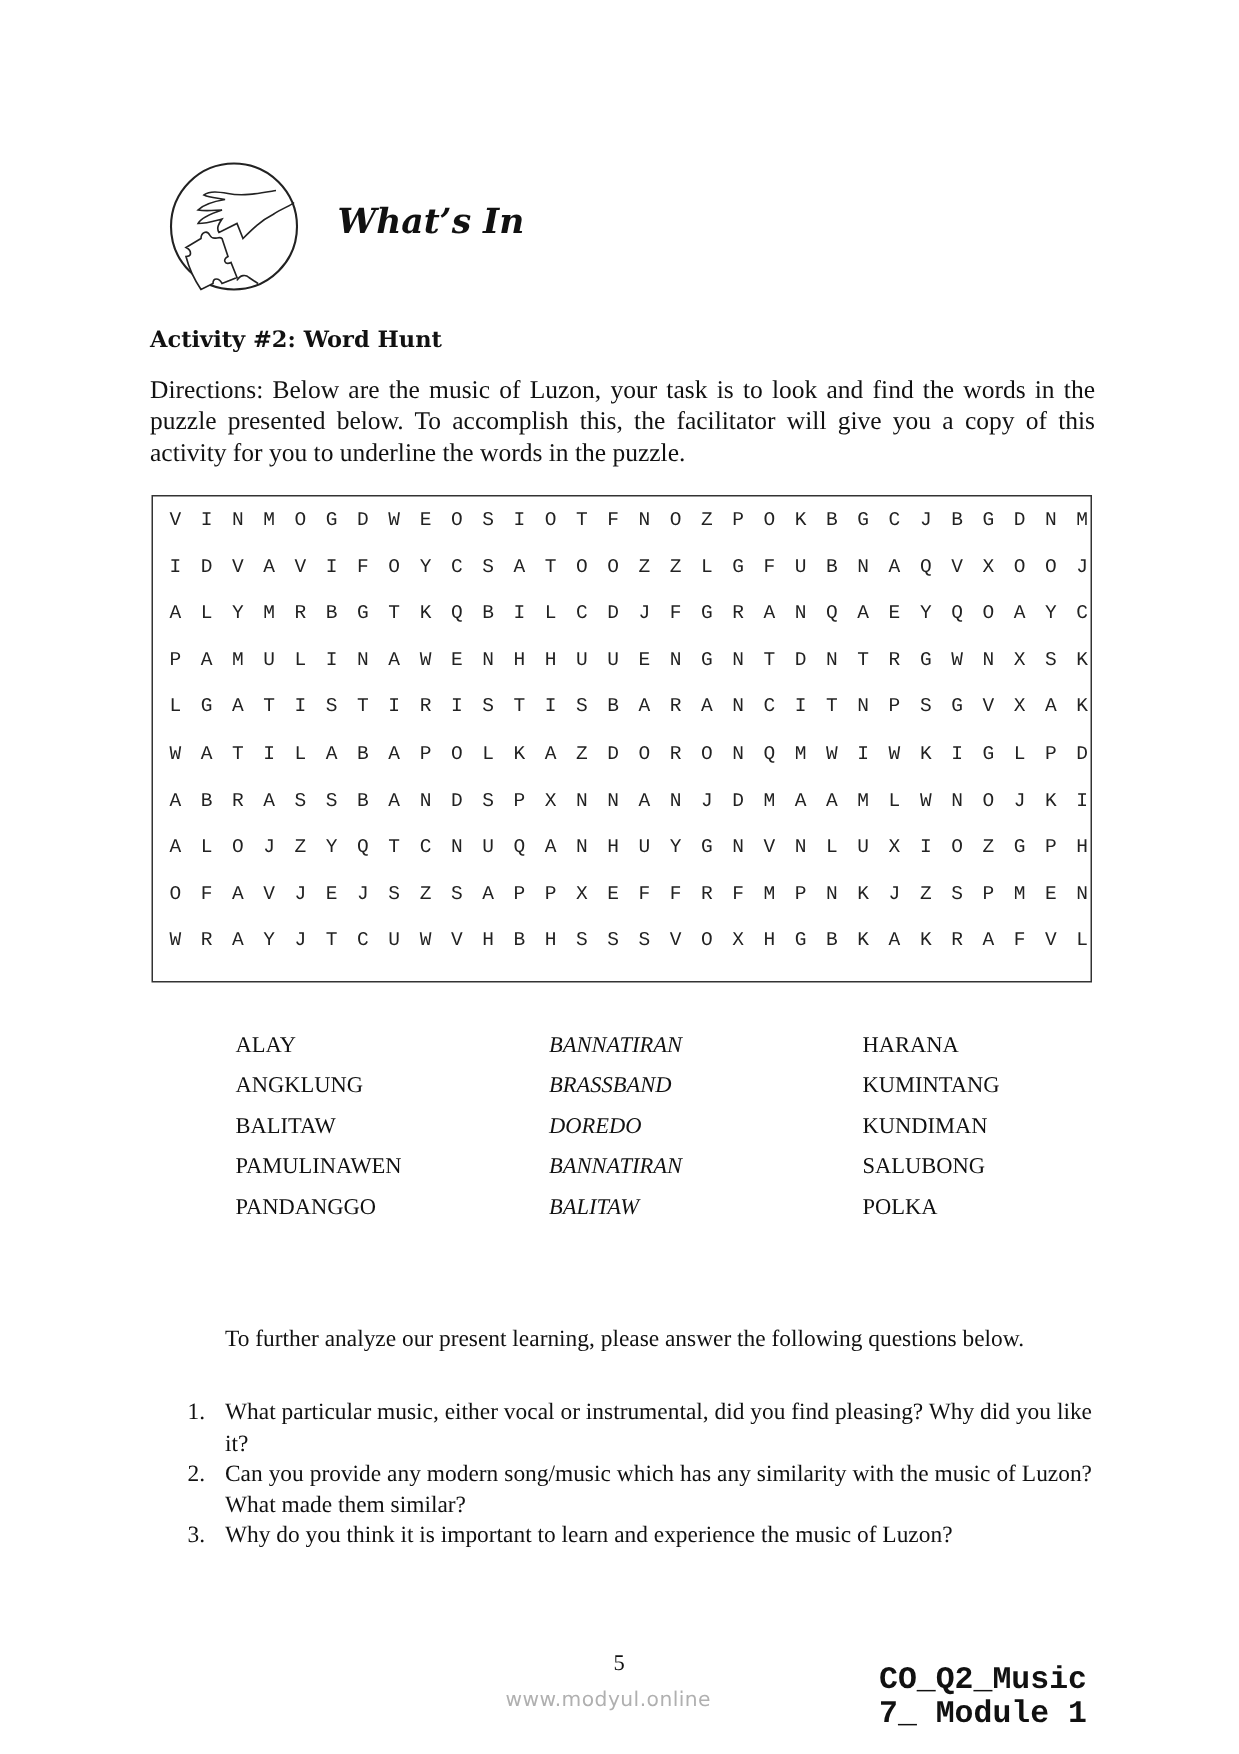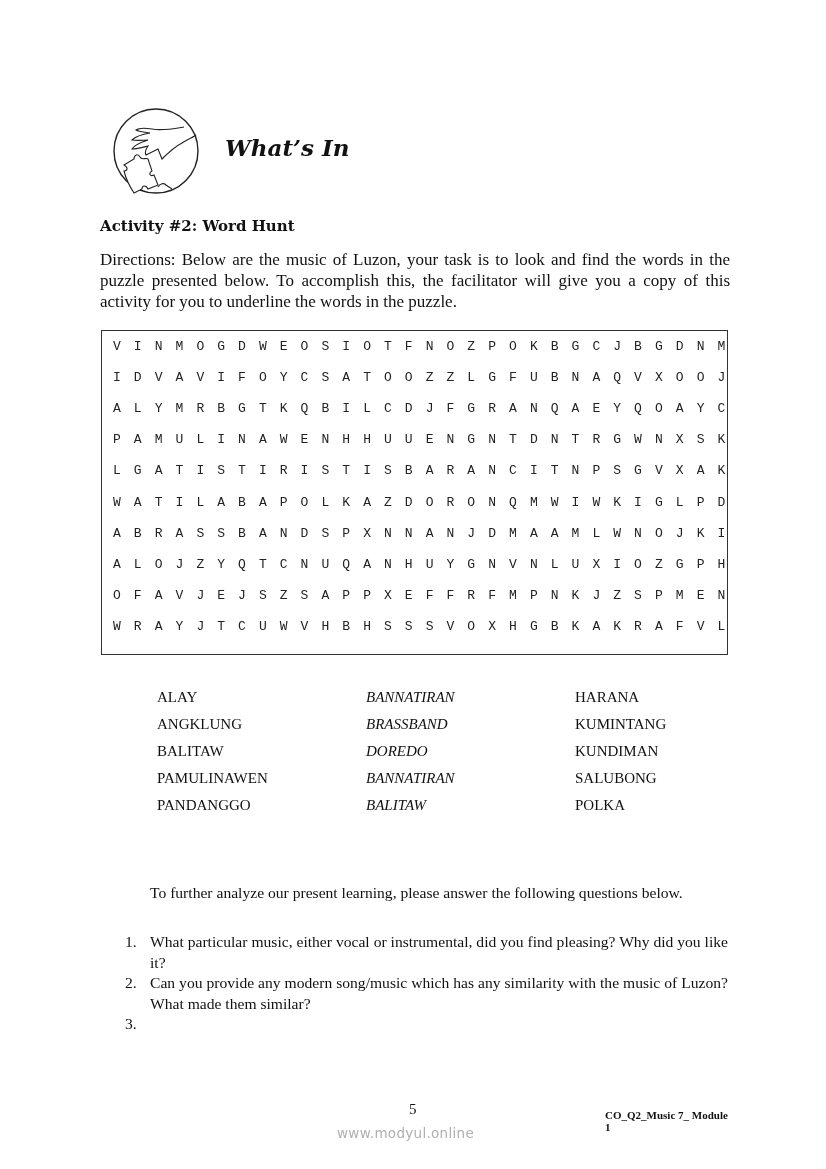--- a/index.html
+++ b/index.html
@@ -19,21 +19,21 @@
     .word-list { position: absolute; left: 157px; top: 684px; width: 560px; }
     .word-col { position: absolute; top: 0; }
     .word { font-family: "Liberation Serif", serif; font-size: 15px; line-height: 27px; height: 27px; color: #111; }
 
     .analyze { position: absolute; left: 100px; top: 883px; width: 628px; font-family: "Liberation Serif", serif; font-size: 15.6px; line-height: 20.5px; text-align: justify; text-indent: 50px; margin: 0; }
     .questions { position: absolute; left: 100px; top: 932px; width: 628px; margin: 0; padding: 0; list-style: none; }
     .q-item { position: relative; padding-left: 50px; font-family: "Liberation Serif", serif; font-size: 15.6px; line-height: 20.5px; text-align: justify; }
     .q-num { position: absolute; left: 25px; top: 0; }
 
     .page-number { position: absolute; left: 409px; top: 1101px; font-family: "Liberation Serif", serif; font-size: 15px; }
-    .module-code { position: absolute; left: 605px; top: 1109px; font-family: Liberation Serif, serif; font-weight: bold; font-size: 11px; color: #111; }
+    .module-code { position: absolute; left: 586px; top: 1109px; font-family: Liberation Mono, monospace; font-weight: bold; font-size: 21px; color: #111; }
     .watermark { position: absolute; left: 337px; top: 1125px; font-family: "DejaVu Sans", sans-serif; font-size: 13.5px; color: #b0b0b0; letter-spacing: 0.3px; text-align: center; }
   </style>
 </head>
 <body>
 
 <div class="page">
 
   <svg class="icon-circle" viewBox="0 0 88 88">
     <circle cx="44" cy="44" r="42" fill="#fff" stroke="#222" stroke-width="1.4"></circle>
     <path d="M72 20 C60 22 50 24 40 22 C34 21 28 20 24 23 C28 25 34 25 38 26 C32 27 24 29 20 33 C26 34 32 33 36 33 C30 35 22 38 20 42 C26 42 32 40 36 39 C34 42 32 45 34 48 C38 46 42 44 46 42 L50 52 C56 46 62 40 70 36 C76 32 82 30 84 28" fill="none" stroke="#222" stroke-width="1.1"></path>
@@ -397,19 +397,20 @@
     <li class="q-item">
       <span class="q-num">1.</span>
       <span>What particular music, either vocal or instrumental, did you find pleasing? Why did you like it?</span>
     </li>
     <li class="q-item">
       <span class="q-num">2.</span>
       <span>Can you provide any modern song/music which has any similarity with the music of Luzon? What made them similar?</span>
     </li>
     <li class="q-item">
       <span class="q-num">3.</span>
+      <span>Why do you think it is important to learn and experience the music of Luzon?</span>
     </li>
   </ol>
 
   <div class="page-number">5</div>
   <div class="module-code">CO_Q2_Music 7_ Module 1</div>
   <div class="watermark">www.modyul.online</div>
 </div>
 
 </body></html>

